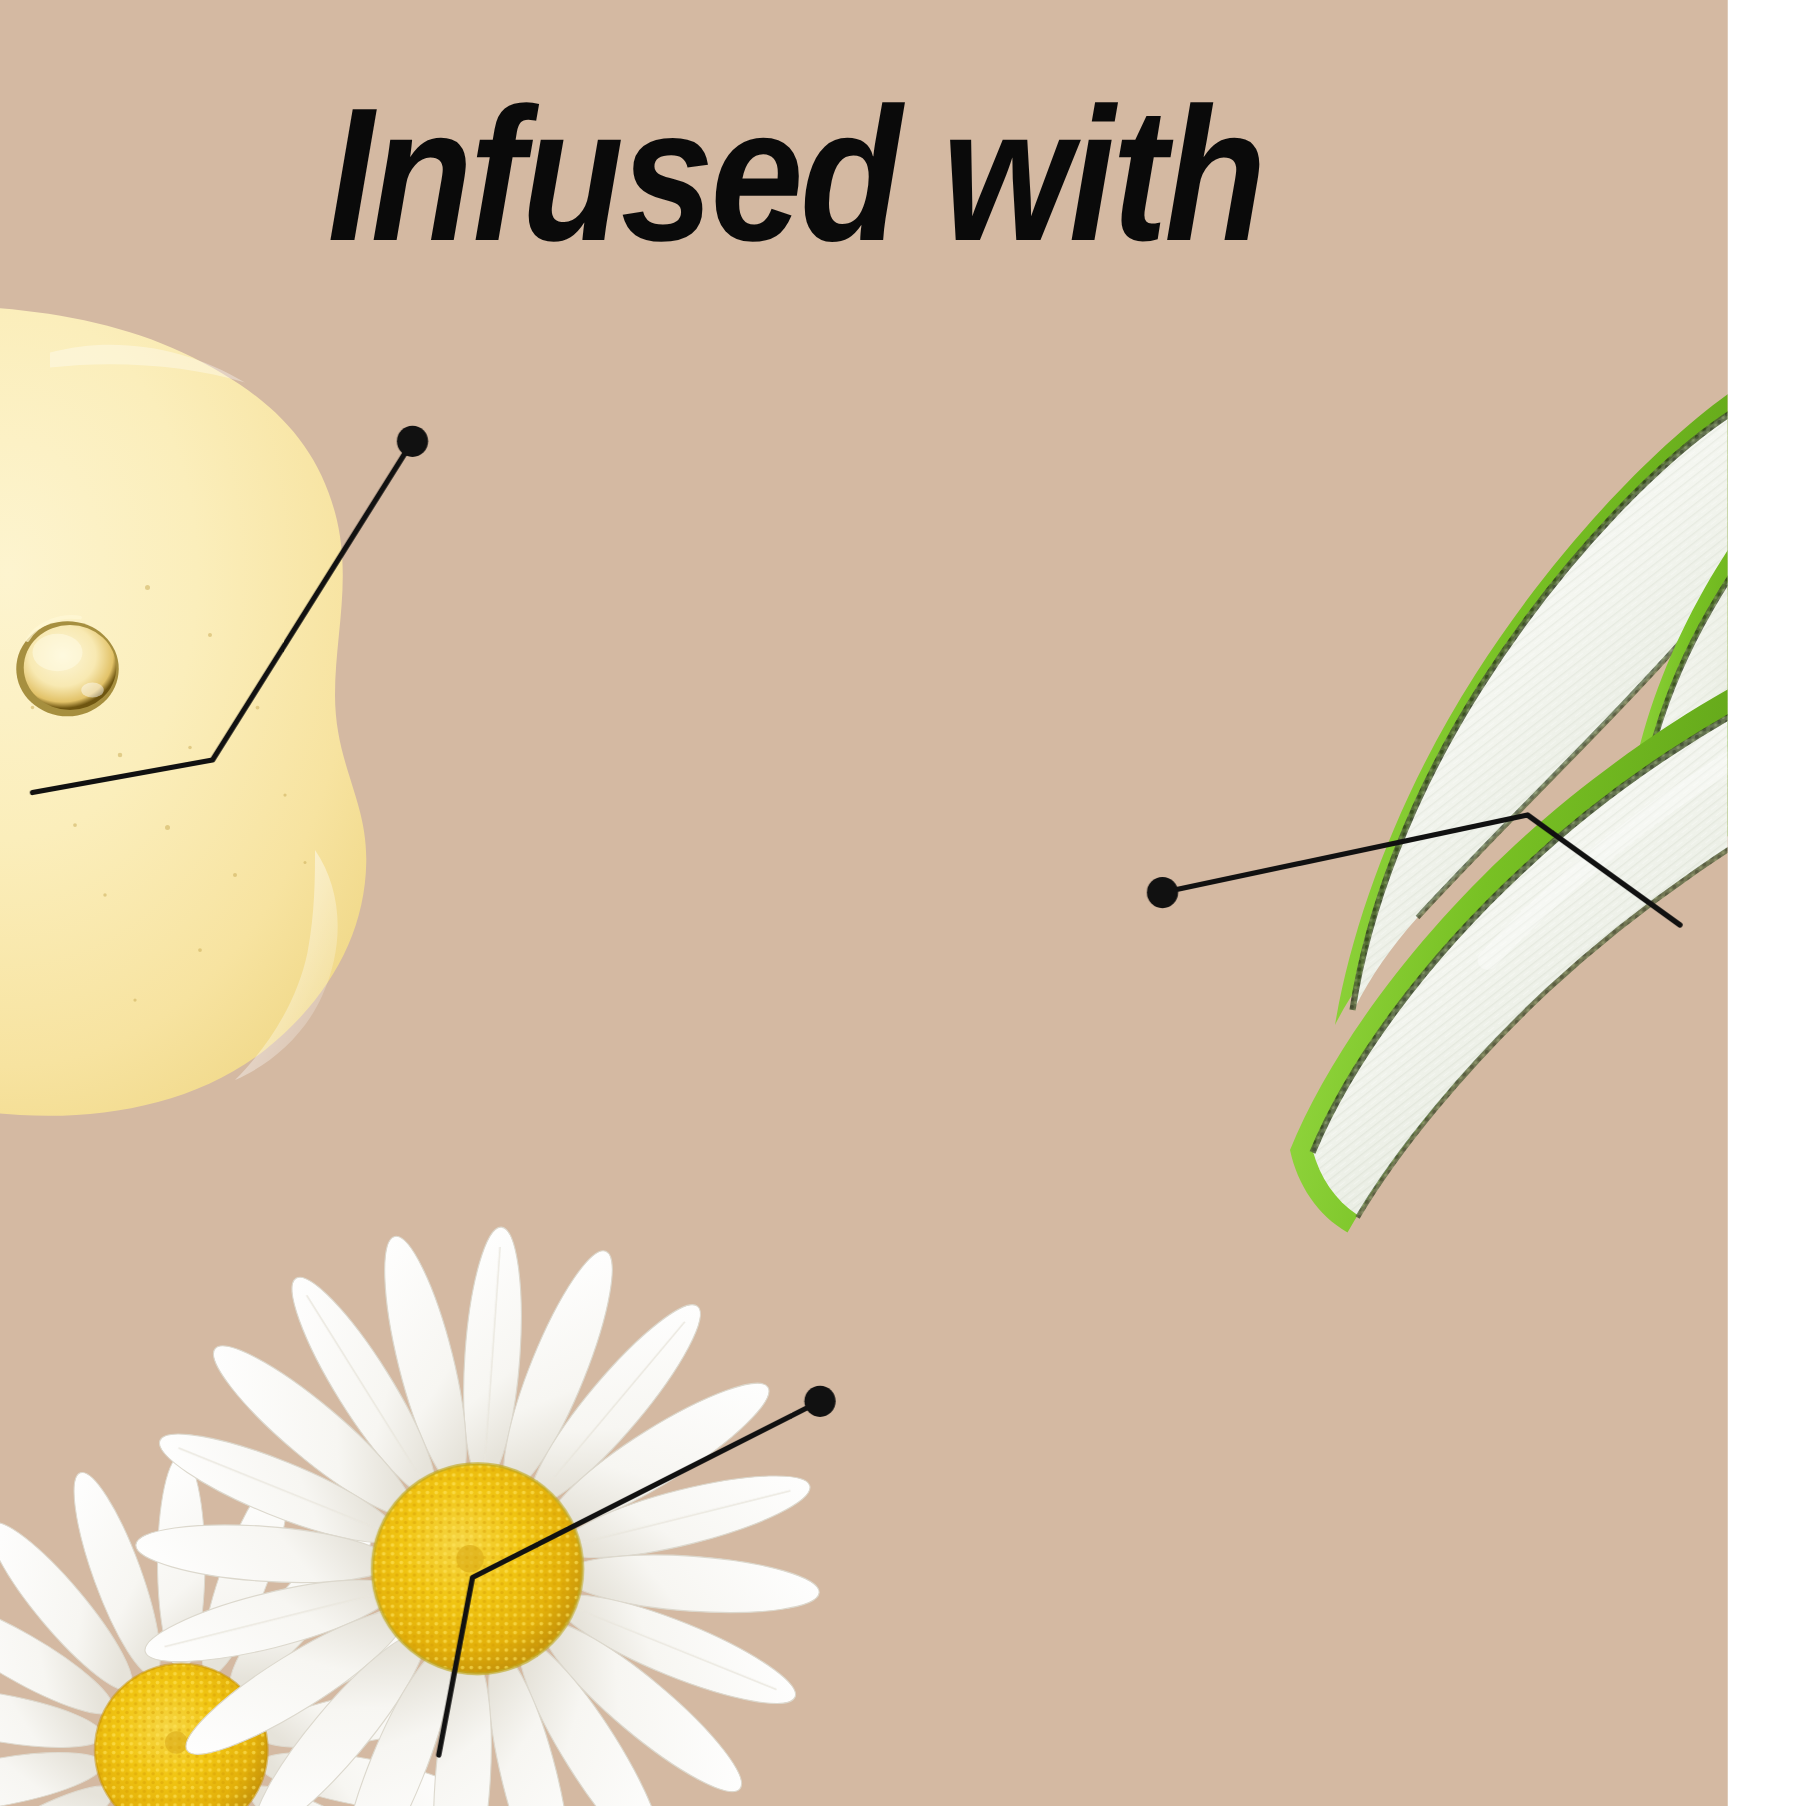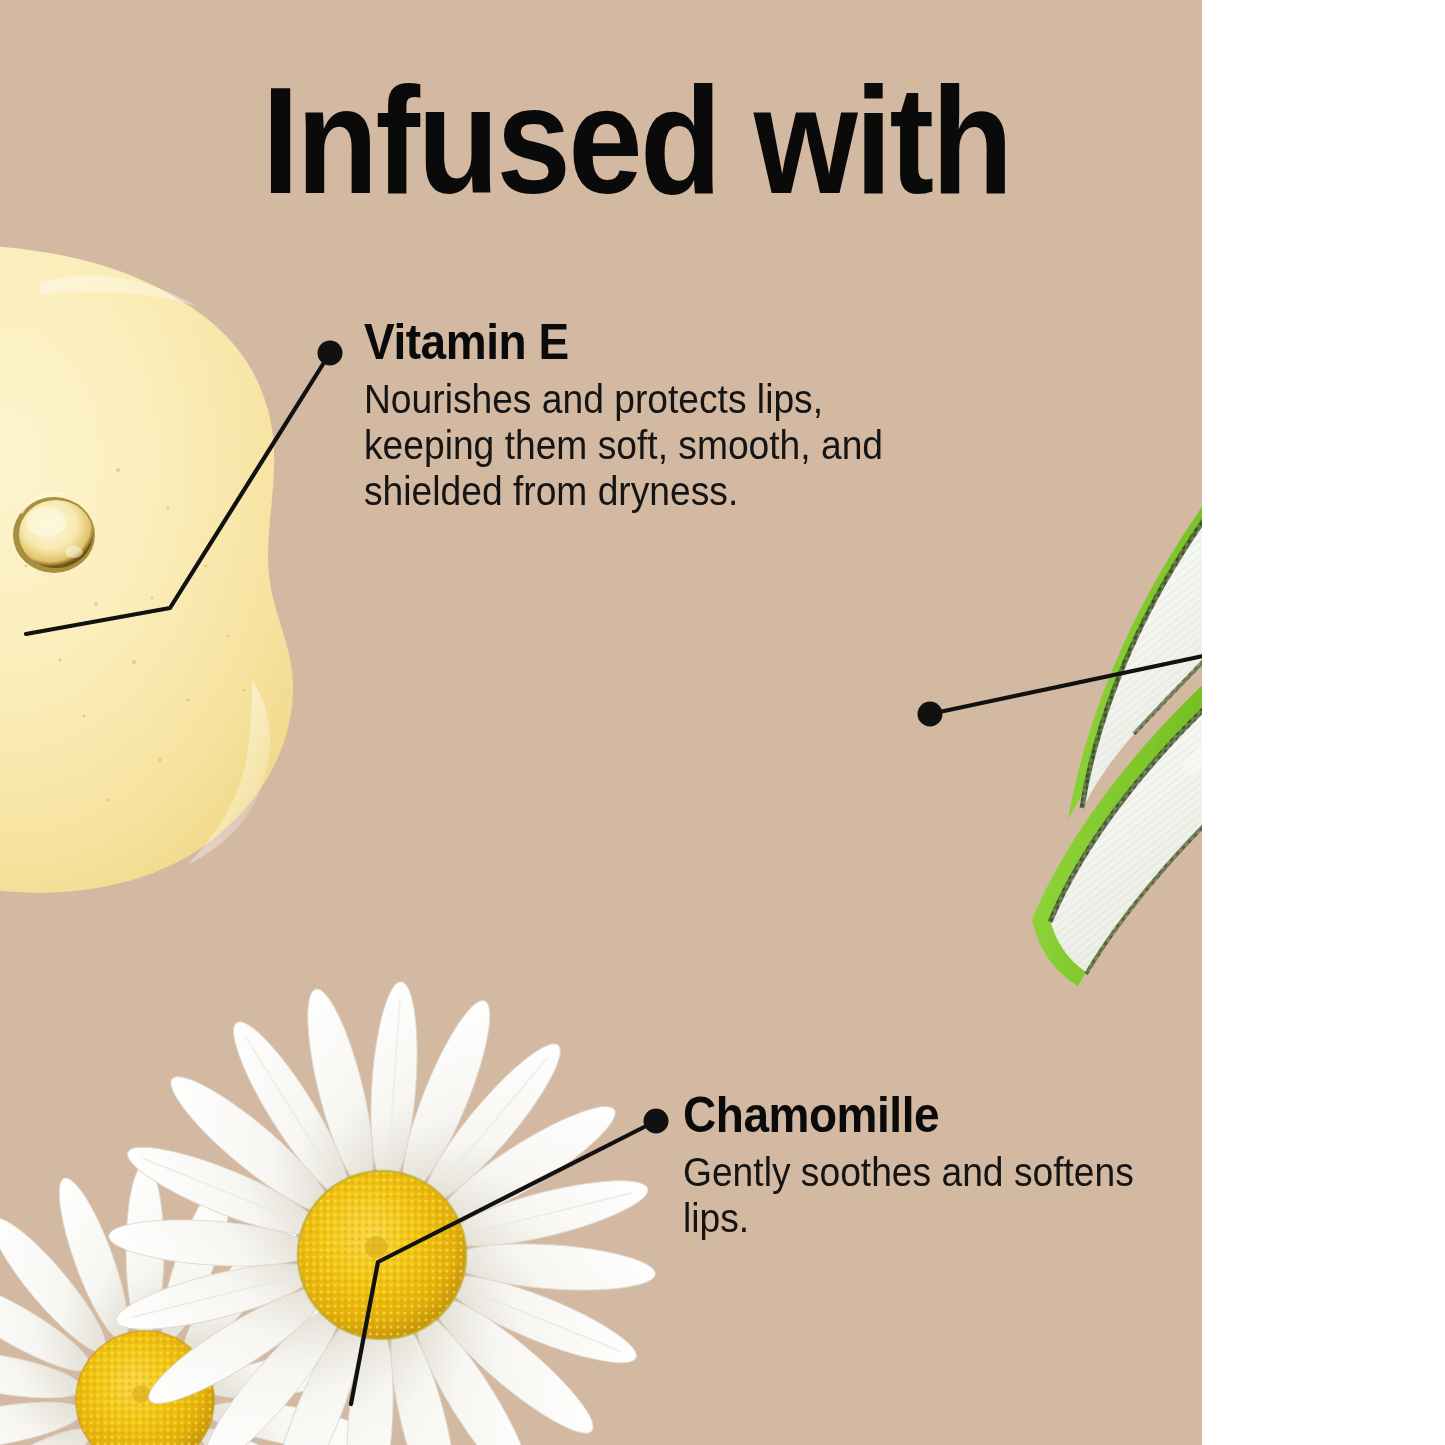--- a/index.html
+++ b/index.html
@@ -2,25 +2,26 @@
 <html><head>
 <meta charset="utf-8">
 <style>
   html, body {
     margin: 0;
     padding: 0;
     background: #ffffff;
   }
   #canvas {
     position: relative;
-    width: 1202px;
+    width: 1382px;
     height: 1445px;
     overflow: hidden;
     background: #d4b9a2;
     font-family: "Liberation Sans", sans-serif;
+    font-style: italic;
     -webkit-font-smoothing: antialiased;
   }
   #art {
     position: absolute;
     inset: 0;
     width: 1445px;
     height: 1445px;
   }
   
   .title {
@@ -341,26 +342,16 @@
         <g>
           <polyline points="656,1121 378,1262 351,1404" fill="none"></polyline>
           <circle cx="656" cy="1121" r="12.5" stroke="none"></circle>
         </g>
       </g>
     </g>
   </svg>
 
   <div class="title">Infused with</div>
 
-  <div class="callout" id="c-vitamin">
-    <div class="head">Vitamin E</div>
-    <div class="body">Nourishes and protects lips,
-keeping them soft, smooth, and
-shielded from dryness.</div>
-  </div>
-
-
-  <div class="callout" id="c-chamomille">
-    <div class="head">Chamomille</div>
-    <div class="body">Gently soothes and softens lips.</div>
-  </div>
+
+
 
 </div>
 
 </body></html>

